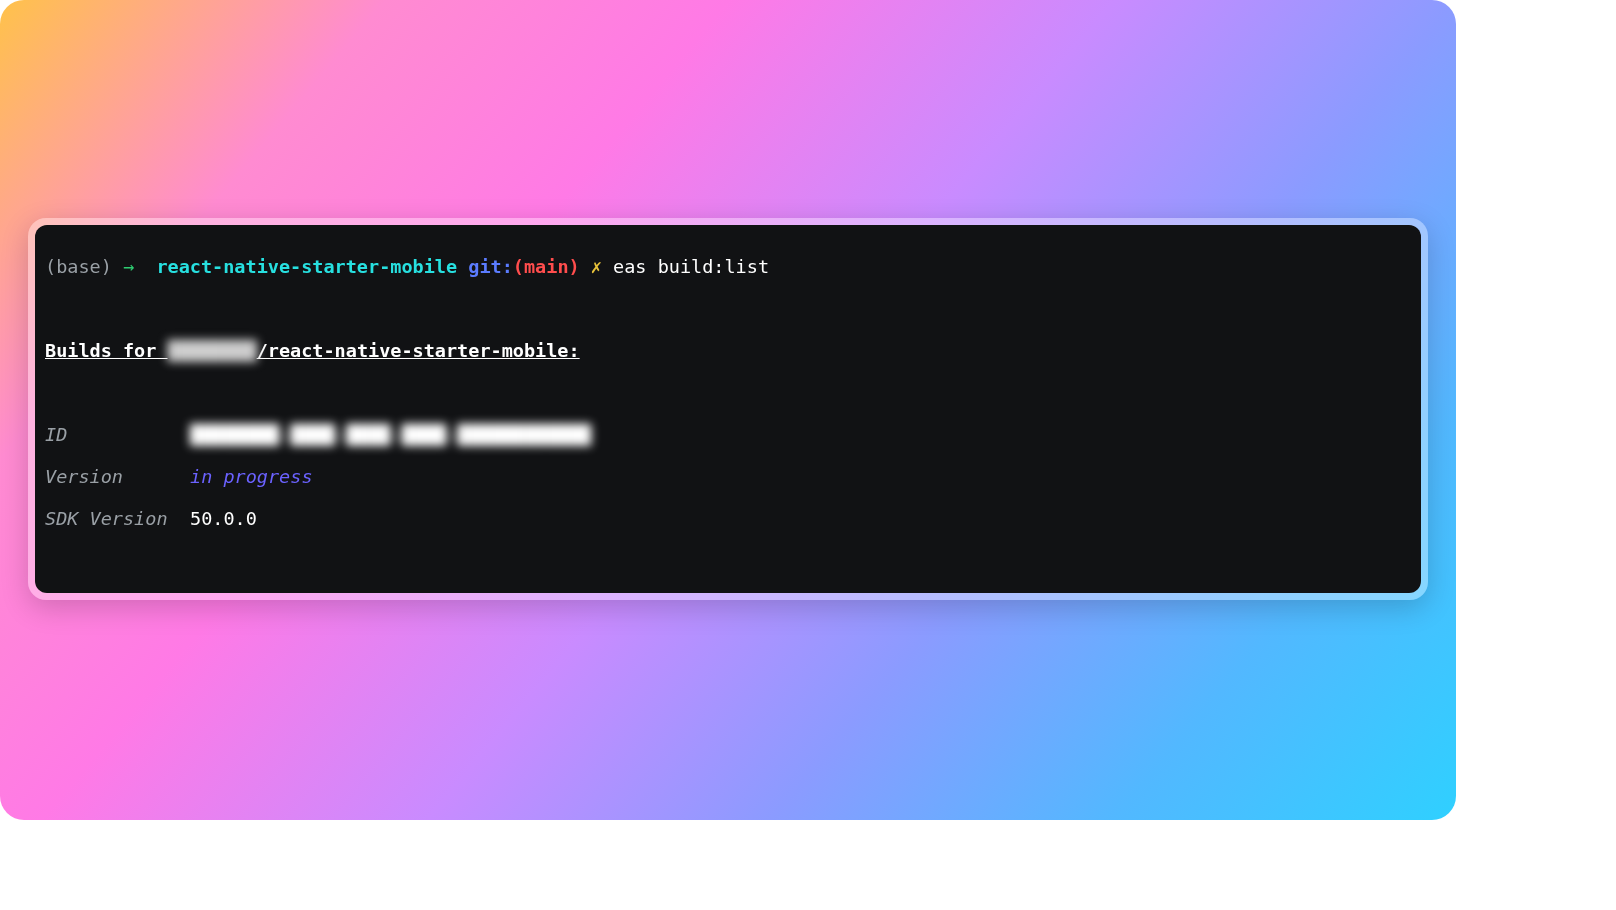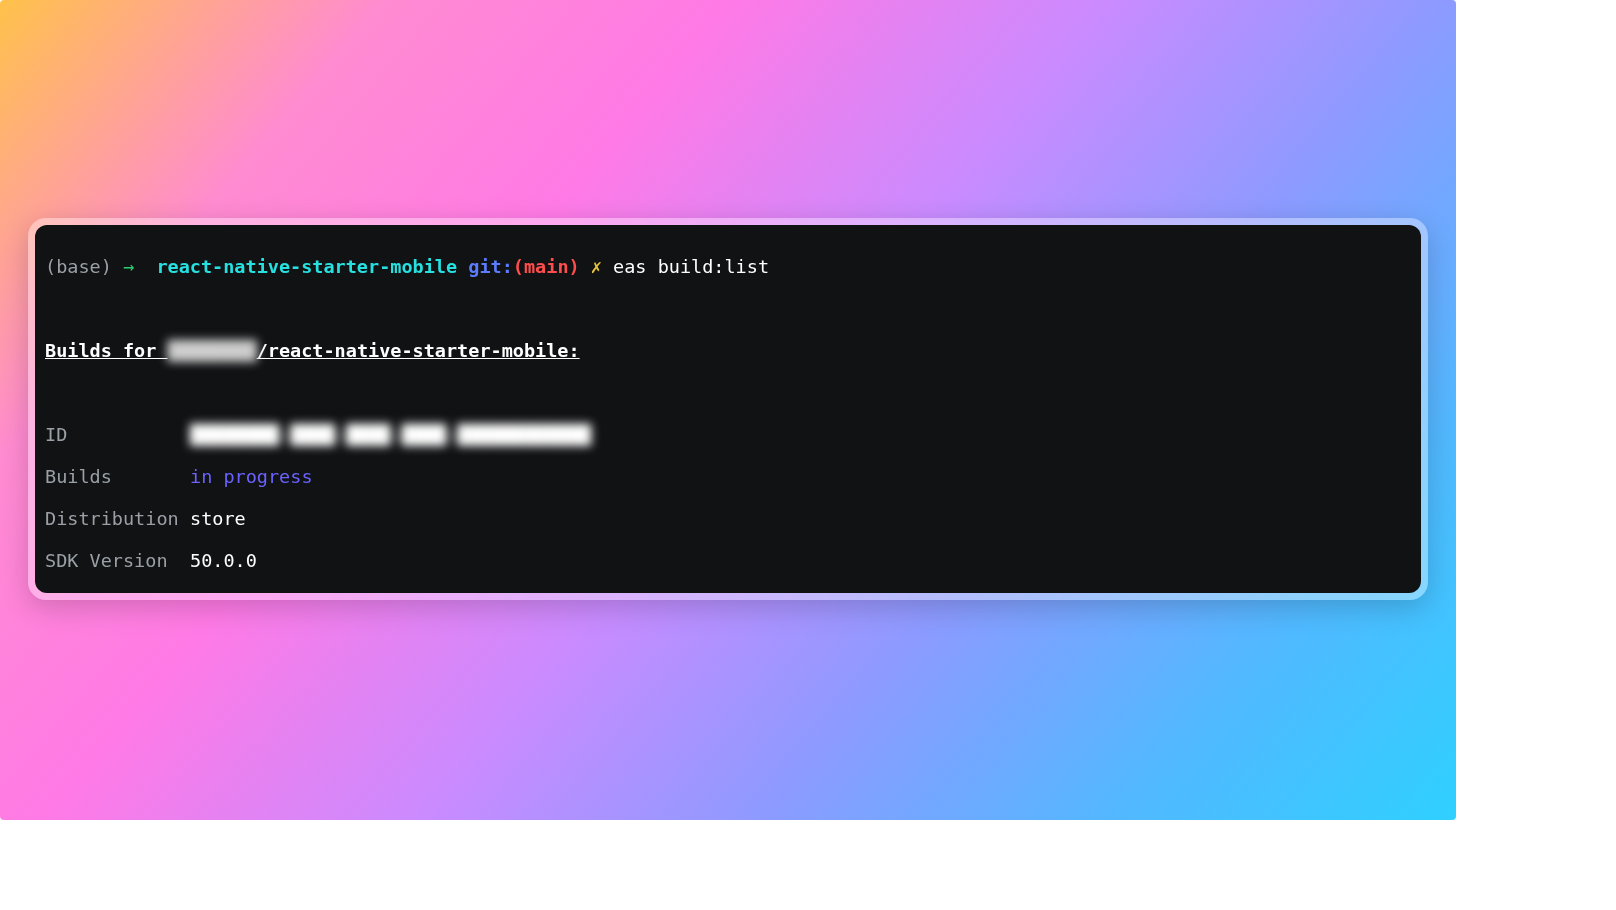--- a/index.html
+++ b/index.html
@@ -7,21 +7,21 @@
   body {
     font-family: -apple-system, BlinkMacSystemFont, "Segoe UI", sans-serif;
     background: #fff;
     overflow: hidden;
   }
   .outer-card {
     position: absolute;
     left: 0; top: 0;
     width: 1456px;
     height: 820px;
-    border-radius: 4px;
+    border-radius: 24px;
     background: linear-gradient(130deg,
       #ffc24a 0%,
       #ff8bd1 18%,
       #ff7ae6 34%,
       #c98bff 52%,
       #8b9bff 68%,
       #52b8ff 84%,
       #2fd0ff 100%);
     overflow: hidden;
   }
@@ -49,40 +49,39 @@
     overflow: hidden;
     white-space: pre;
   }
   .dim   { color: #9aa0a6; }
   .arrow { color: #2ecc71; }
   .path  { color: #27e0e0; font-weight: 600; }
   .git   { color: #5b7cff; font-weight: 600; }
   .branch{ color: #ff4d4d; font-weight: 600; }
   .x     { color: #e7c23a; font-weight: 600; }
   .bold  { font-weight: 700; text-decoration: underline; }
-  .status{ color: #6b62ff; }
+  .status{ color: #6b62ff; font-style: italic; }
   .blur  { filter: blur(5px); color: #cfcfcf; }
   .row   { display: block; }
-  .lbl   { display: inline-block; width: 145px; color: #9aa0a6; }
+  .lbl   { display: inline-block; width: 145px; color: #9aa0a6; font-style: italic; }
   .val   { color: #ffffff; }
   .gap   { height: 21px; }
 </style>
 </head>
 <body>
 
 <div class="outer-card">
   <div class="term-wrap">
     <div class="term">
 <span class="row"><span class="dim">(base)</span> <span class="arrow">→</span>  <span class="path">react-native-starter-mobile</span> <span class="git">git:</span><span class="branch">(</span><span class="branch">main</span><span class="branch">)</span> <span class="x">✗</span> <span>eas build:list</span></span>
 <div class="gap"></div>
 <span class="row bold"><span>Builds for </span><span class="blur">████████</span><span>/react-native-starter-mobile:</span></span>
 <div class="gap"></div>
 <span class="row"><span class="lbl">ID</span><span class="val blur">████████-████-████-████-████████████</span></span>
-<span class="row"><span class="lbl">Builds</span><span class="status">in progress</span></span>
-<span class="row"><span class="lbl">Distribution</span><span class="val">store</span></span>
+<span class="row"><span class="lbl">Version</span><span class="status">in progress</span></span>
 <span class="row"><span class="lbl">SDK Version</span><span class="val">50.0.0</span></span>
 
 
 
 
 
 
 
 
     </div>

